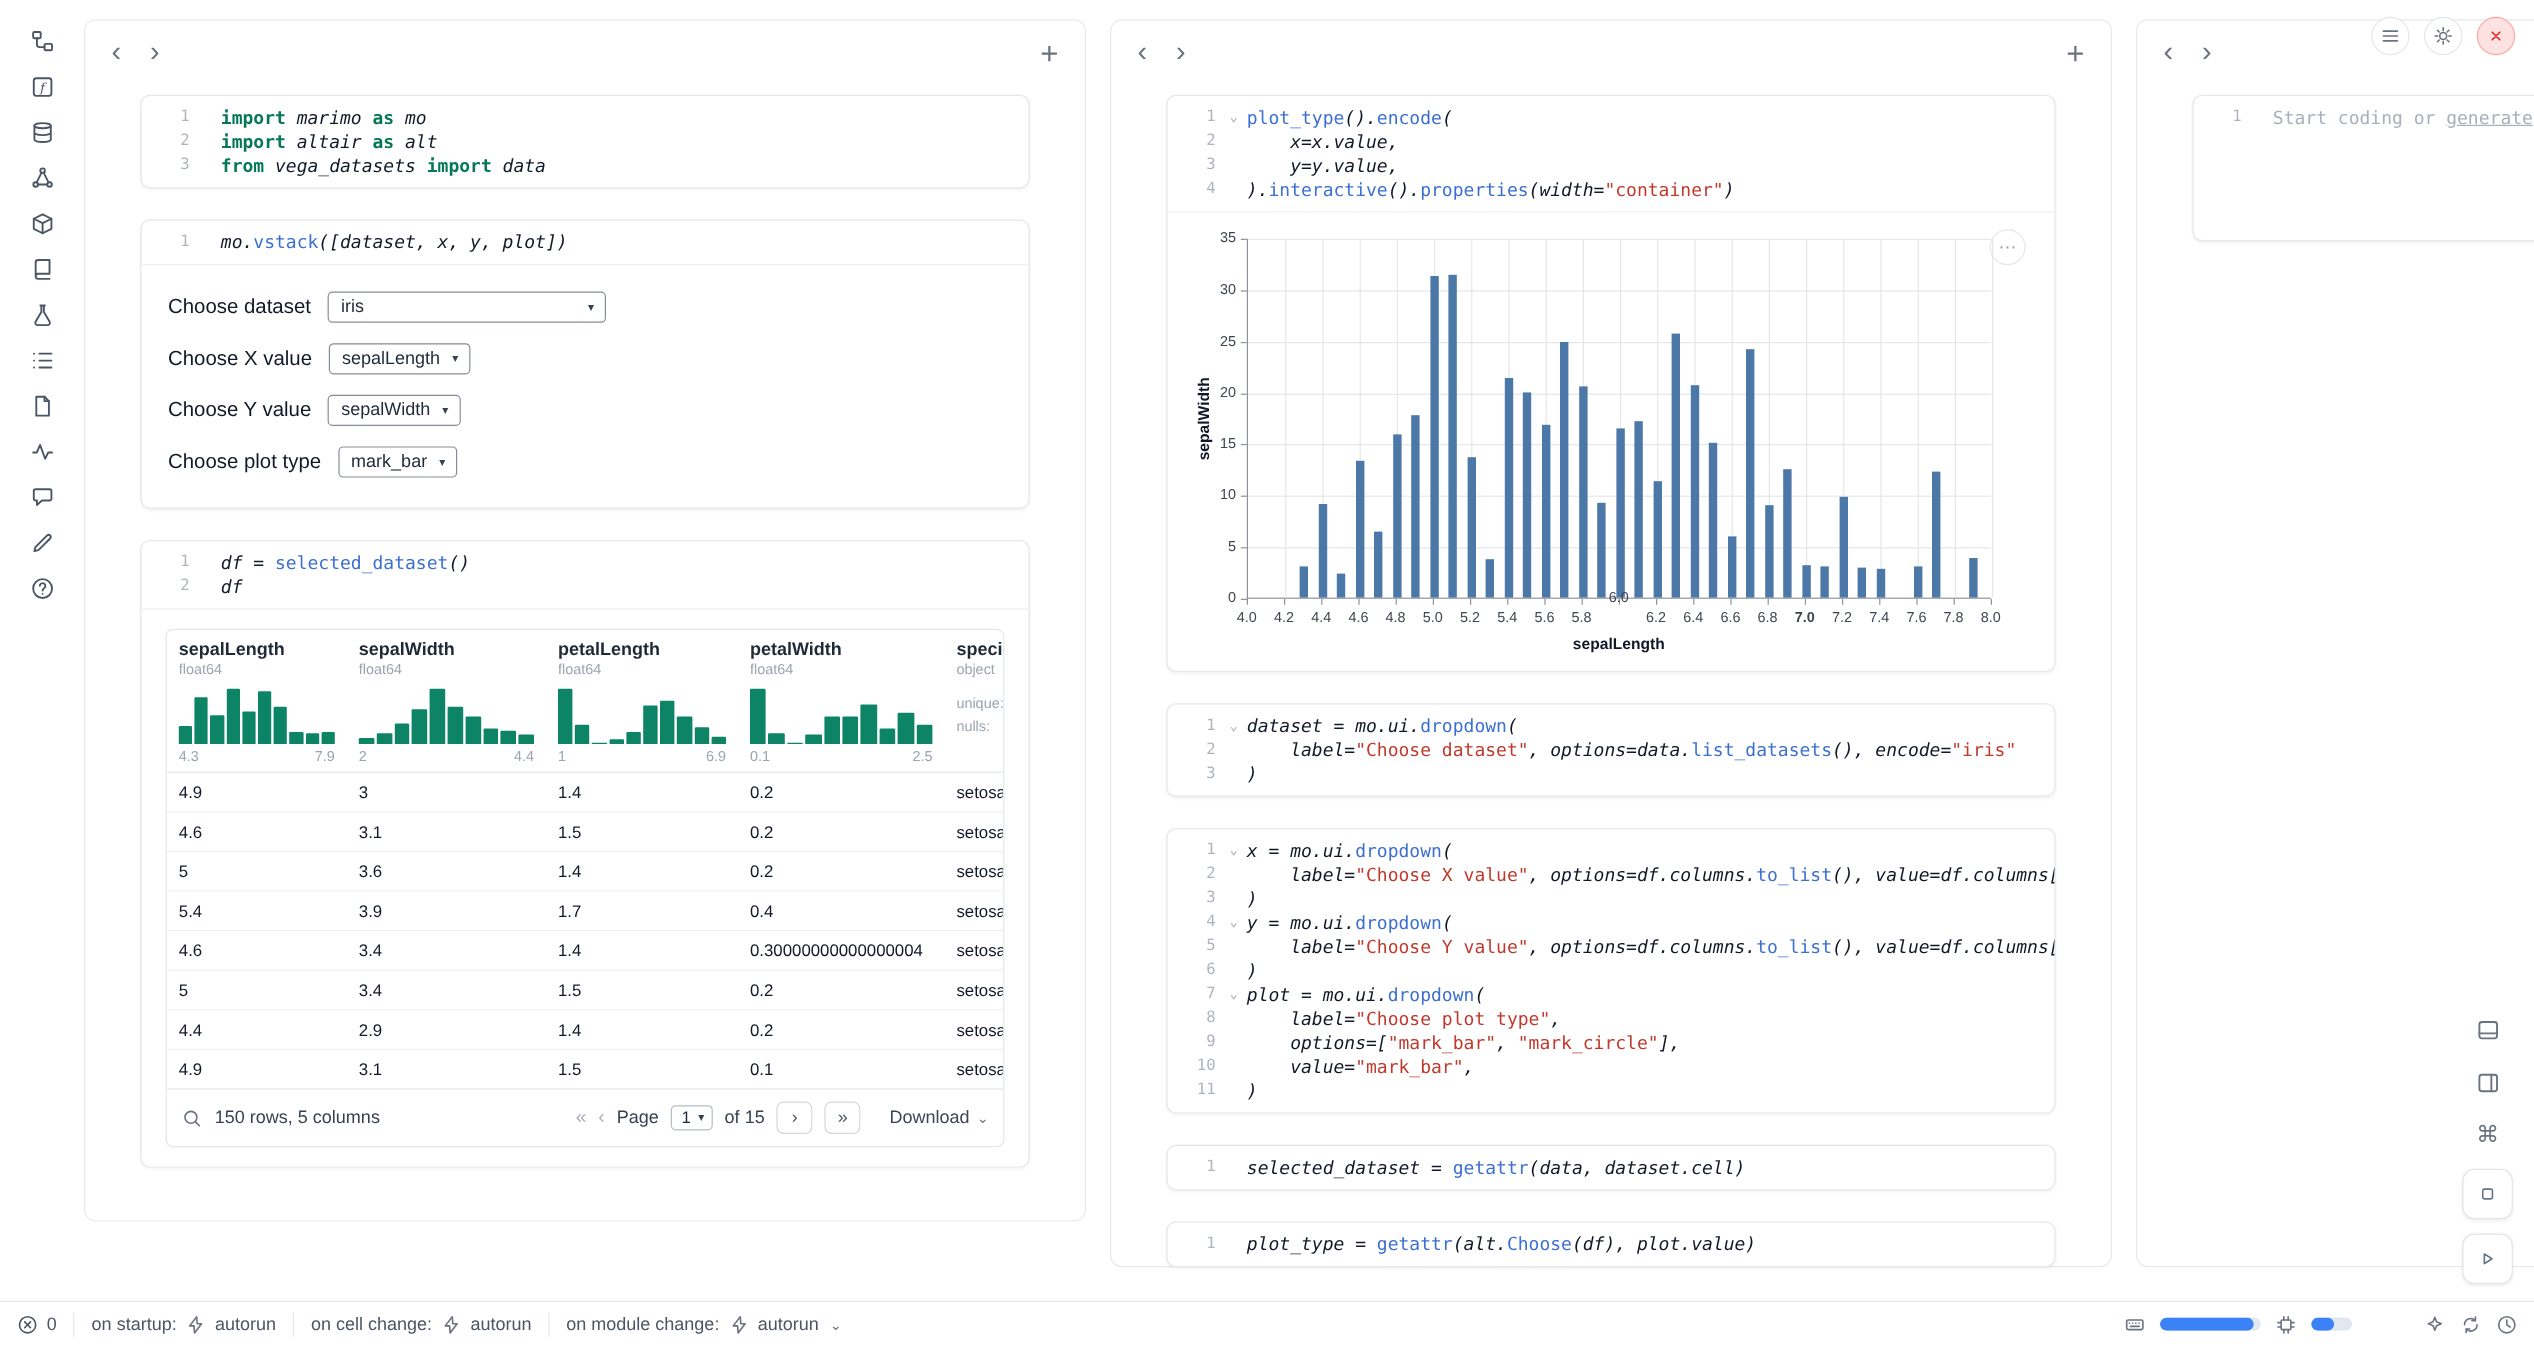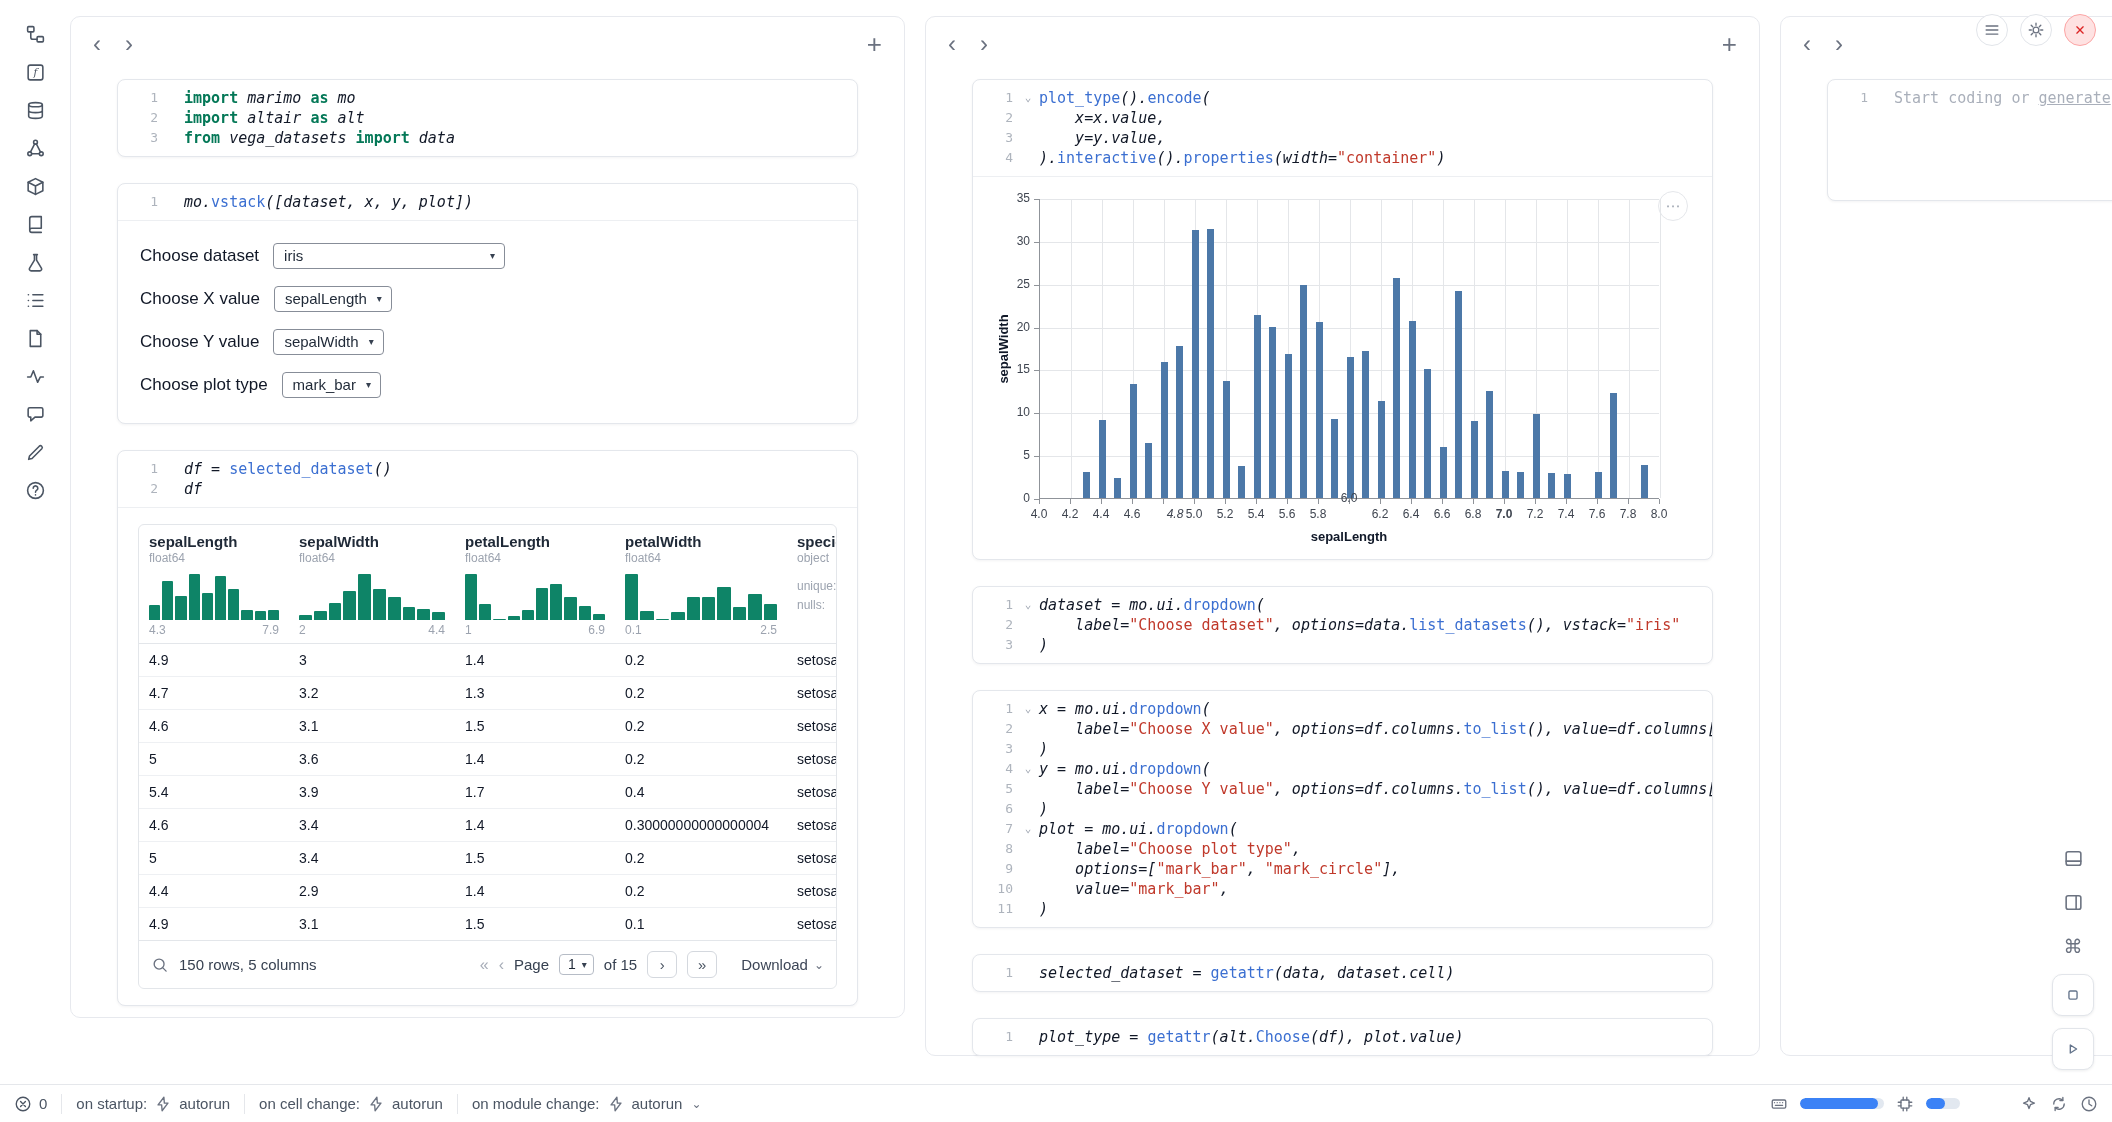--- a/index.html
+++ b/index.html
@@ -407,27 +407,20 @@
                 </thead>
                 <tbody>
                   <tr>
                     <td>4.9</td>
                     <td>3</td>
                     <td>1.4</td>
                     <td>0.2</td>
                     <td>setosa</td>
                   </tr>
                   <tr>
-                    <td>4.7</td>
-                    <td>3.2</td>
-                    <td>1.3</td>
-                    <td>0.2</td>
-                    <td>setosa</td>
-                  </tr>
-                  <tr>
                     <td>4.6</td>
                     <td>3.1</td>
                     <td>1.5</td>
                     <td>0.2</td>
                     <td>setosa</td>
                   </tr>
                   <tr>
                     <td>5</td>
                     <td>3.6</td>
                     <td>1.4</td>
@@ -607,21 +600,21 @@
             <div class="tick-label y" style="left: 43px; top: -2px; transform: translateX(-100%);">35</div>
             <div class="tick x" style="left: 52px; top: 306px;"></div>
             <div class="tick-label x" style="left: 52px; top: 314px;">4.0</div>
             <div class="tick x" style="left: 83px; top: 306px;"></div>
             <div class="tick-label x" style="left: 83px; top: 314px;">4.2</div>
             <div class="tick x" style="left: 114px; top: 306px;"></div>
             <div class="tick-label x" style="left: 114px; top: 314px;">4.4</div>
             <div class="tick x" style="left: 145px; top: 306px;"></div>
             <div class="tick-label x" style="left: 145px; top: 314px;">4.6</div>
             <div class="tick x" style="left: 176px; top: 306px;"></div>
-            <div class="tick-label x" style="left: 188px; top: 314px; font-style: italic;">4.8</div>
+            <div class="tick-label x" style="left: 176px; top: 314px;">4.8</div>
             <div class="tick x" style="left: 207px; top: 306px;"></div>
             <div class="tick-label x" style="left: 207px; top: 314px;">5.0</div>
             <div class="tick x" style="left: 238px; top: 306px;"></div>
             <div class="tick-label x" style="left: 238px; top: 314px;">5.2</div>
             <div class="tick x" style="left: 269px; top: 306px;"></div>
             <div class="tick-label x" style="left: 269px; top: 314px;">5.4</div>
             <div class="tick x" style="left: 300px; top: 306px;"></div>
             <div class="tick-label x" style="left: 300px; top: 314px;">5.6</div>
             <div class="tick x" style="left: 331px; top: 306px;"></div>
             <div class="tick-label x" style="left: 331px; top: 314px;">5.8</div>
@@ -647,21 +640,21 @@
             <div class="tick-label x" style="left: 641px; top: 314px;">7.8</div>
             <div class="tick x" style="left: 672px; top: 306px;"></div>
             <div class="tick-label x" style="left: 672px; top: 314px;">8.0</div>
           </div>
       </div>
     </div>
 
     <div class="cell">
       <div class="code">
           <div class="line"><span class="ln">1</span><span class="fold">⌄</span><span class="src"><span class="tk-d">dataset = mo.ui.</span><span class="tk-f">dropdown</span><span class="tk-d">(</span></span></div>
-          <div class="line"><span class="ln">2</span><span class="fold"></span><span class="src"><span class="tk-d">    label=</span><span class="tk-s">"Choose dataset"</span><span class="tk-d">, options=data.</span><span class="tk-f">list_datasets</span><span class="tk-d">(), vstack=</span><span class="tk-s">"iris"</span></span></div>
+          <div class="line"><span class="ln">2</span><span class="fold"></span><span class="src"><span class="tk-d">    label=</span><span class="tk-s">"Choose dataset"</span><span class="tk-d">, options=data.</span><span class="tk-f">list_datasets</span><span class="tk-d">(), encode=</span><span class="tk-s">"iris"</span></span></div>
           <div class="line"><span class="ln">3</span><span class="fold"></span><span class="src"><span class="tk-d">)</span></span></div>
         </div>
     </div>
 
     <div class="cell">
       <div class="code">
           <div class="line"><span class="ln">1</span><span class="fold">⌄</span><span class="src"><span class="tk-d">x = mo.ui.</span><span class="tk-f">dropdown</span><span class="tk-d">(</span></span></div>
           <div class="line"><span class="ln">2</span><span class="fold"></span><span class="src"><span class="tk-d">    label=</span><span class="tk-s">"Choose X value"</span><span class="tk-d">, options=df.columns.</span><span class="tk-f">to_list</span><span class="tk-d">(), value=df.columns[</span></span></div>
           <div class="line"><span class="ln">3</span><span class="fold"></span><span class="src"><span class="tk-d">)</span></span></div>
           <div class="line"><span class="ln">4</span><span class="fold">⌄</span><span class="src"><span class="tk-d">y = mo.ui.</span><span class="tk-f">dropdown</span><span class="tk-d">(</span></span></div>

